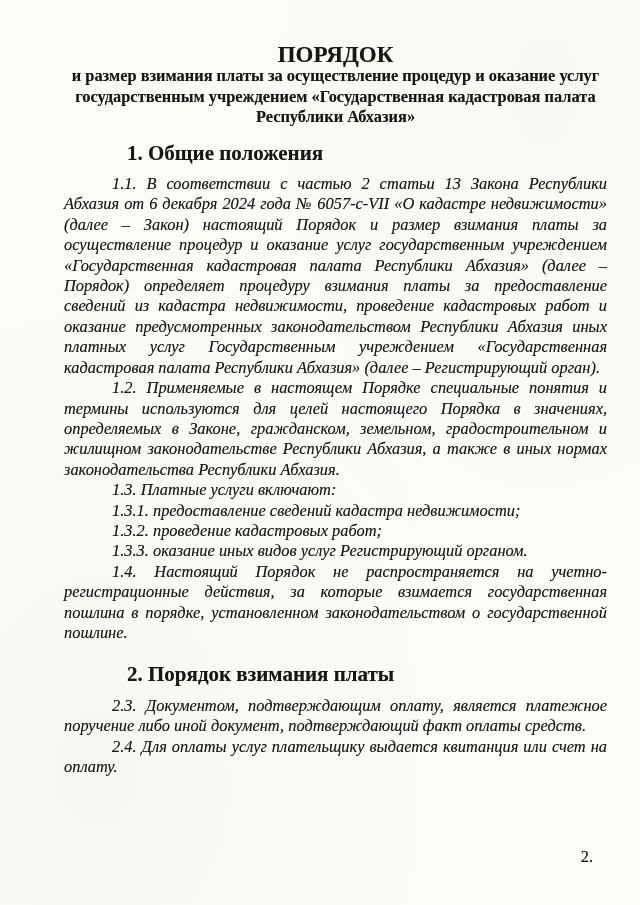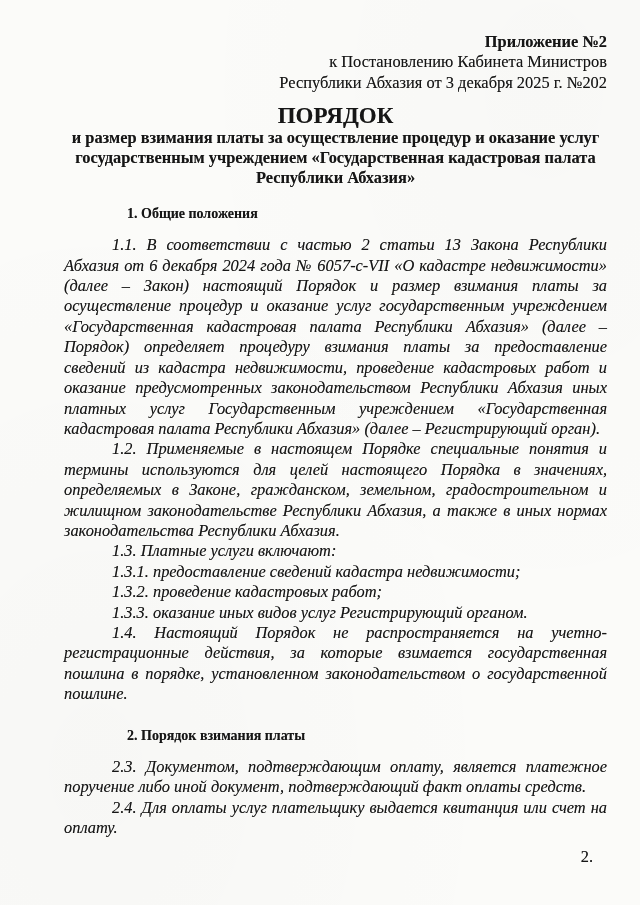--- a/index.html
+++ b/index.html
@@ -36,45 +36,40 @@
   }
   .doc-subtitle {
     text-align: center;
     font-weight: bold;
     max-width: 545px;
     margin: 1px auto 0 auto;
   }
   .section-heading {
     font-weight: bold;
     margin: 15px 0 11px 63px;
-    font-size: 14px;
+    font-size: 21px;
   }
   .section-heading.second { margin-top: 21px; }
   .para {
     margin: 0;
     text-align: justify;
     text-indent: 48px;
     font-style: italic;
   }
   .page-number {
     position: absolute;
     top: 847px;
     right: 47px;
   }
 </style>
 </head>
 <body>
 
 <div class="page">
 
-  <div class="annex-block">
-    <div class="annex-line bold">Приложение №2</div>
-    <div class="annex-line">к Постановлению Кабинета Министров</div>
-    <div class="annex-line">Республики Абхазия от 3 декабря 2025 г. №202</div>
-  </div>
 
   <div class="doc-title">ПОРЯДОК</div>
   <div class="doc-subtitle">и размер взимания платы за осуществление процедур и оказание услуг государственным учреждением «Государственная кадастровая палата Республики Абхазия»</div>
 
   <div class="section-heading">1. Общие положения</div>
 
   <p class="para">1.1. В соответствии с частью 2 статьи 13 Закона Республики Абхазия от 6 декабря 2024 года № 6057-с-VII «О кадастре недвижимости» (далее – Закон) настоящий Порядок и размер взимания платы за осуществление процедур и оказание услуг государственным учреждением «Государственная кадастровая палата Республики Абхазия» (далее – Порядок) определяет процедуру взимания платы за предоставление сведений из кадастра недвижимости, проведение кадастровых работ и оказание предусмотренных законодательством Республики Абхазия иных платных услуг Государственным учреждением «Государственная кадастровая палата Республики Абхазия» (далее – Регистрирующий орган).</p>
   <p class="para">1.2. Применяемые в настоящем Порядке специальные понятия и термины используются для целей настоящего Порядка в значениях, определяемых в Законе, гражданском, земельном, градостроительном и жилищном законодательстве Республики Абхазия, а также в иных нормах законодательства Республики Абхазия.</p>
   <p class="para">1.3. Платные услуги включают:</p>
   <p class="para">1.3.1. предоставление сведений кадастра недвижимости;</p>

